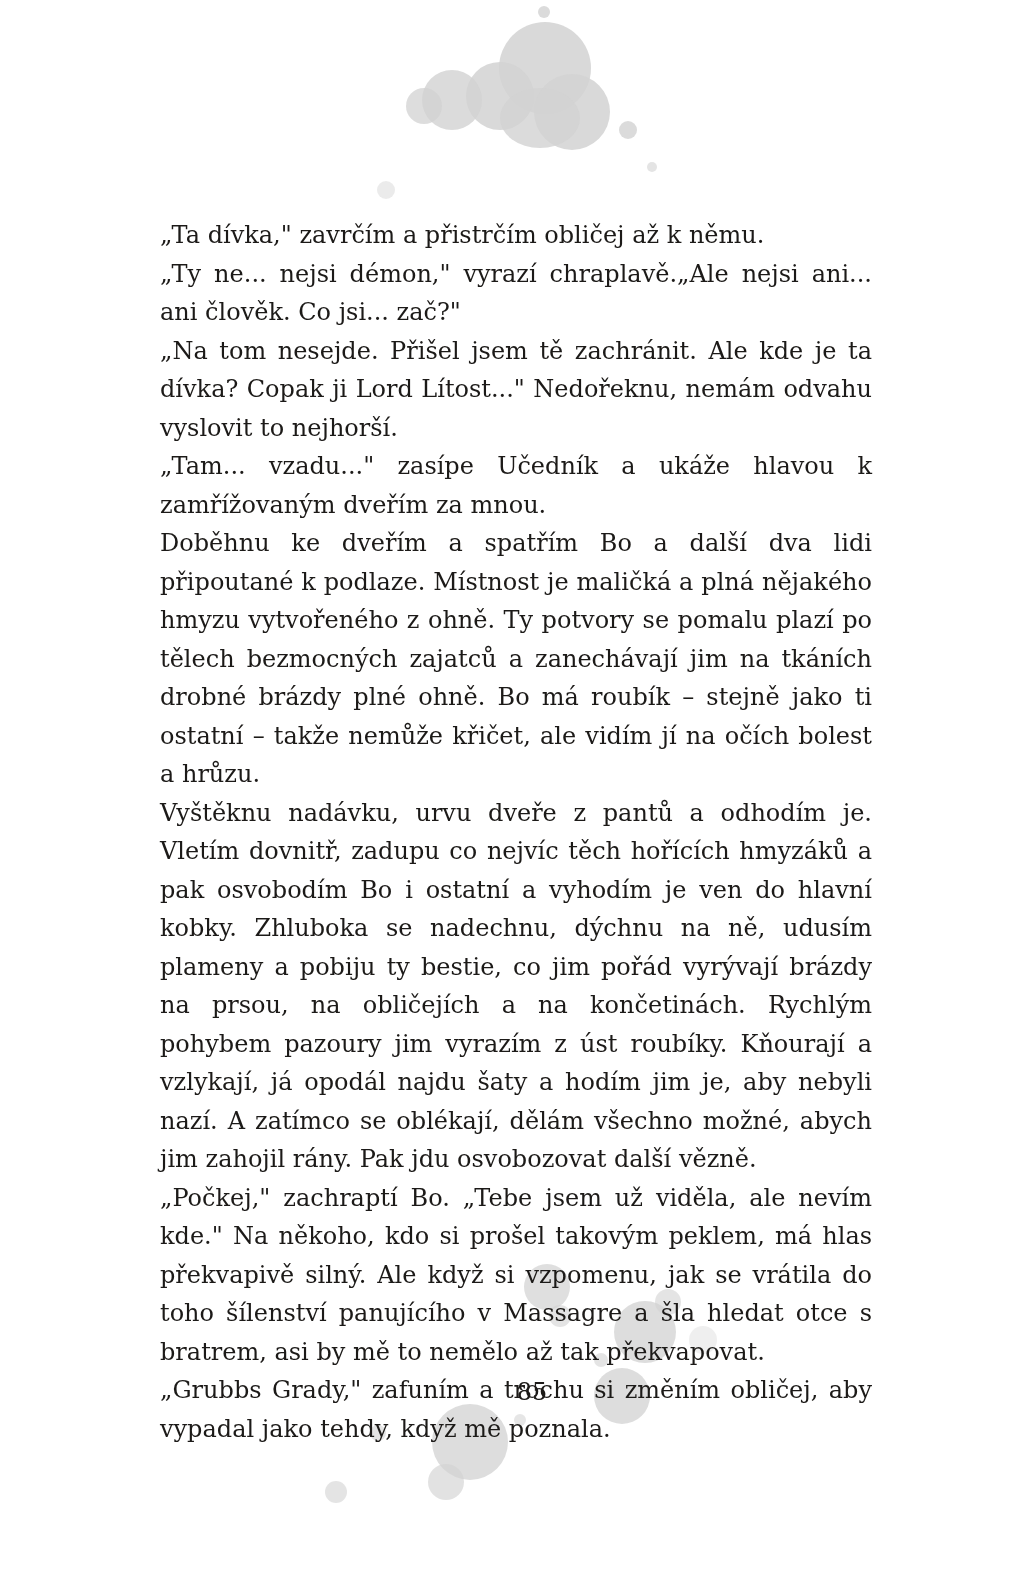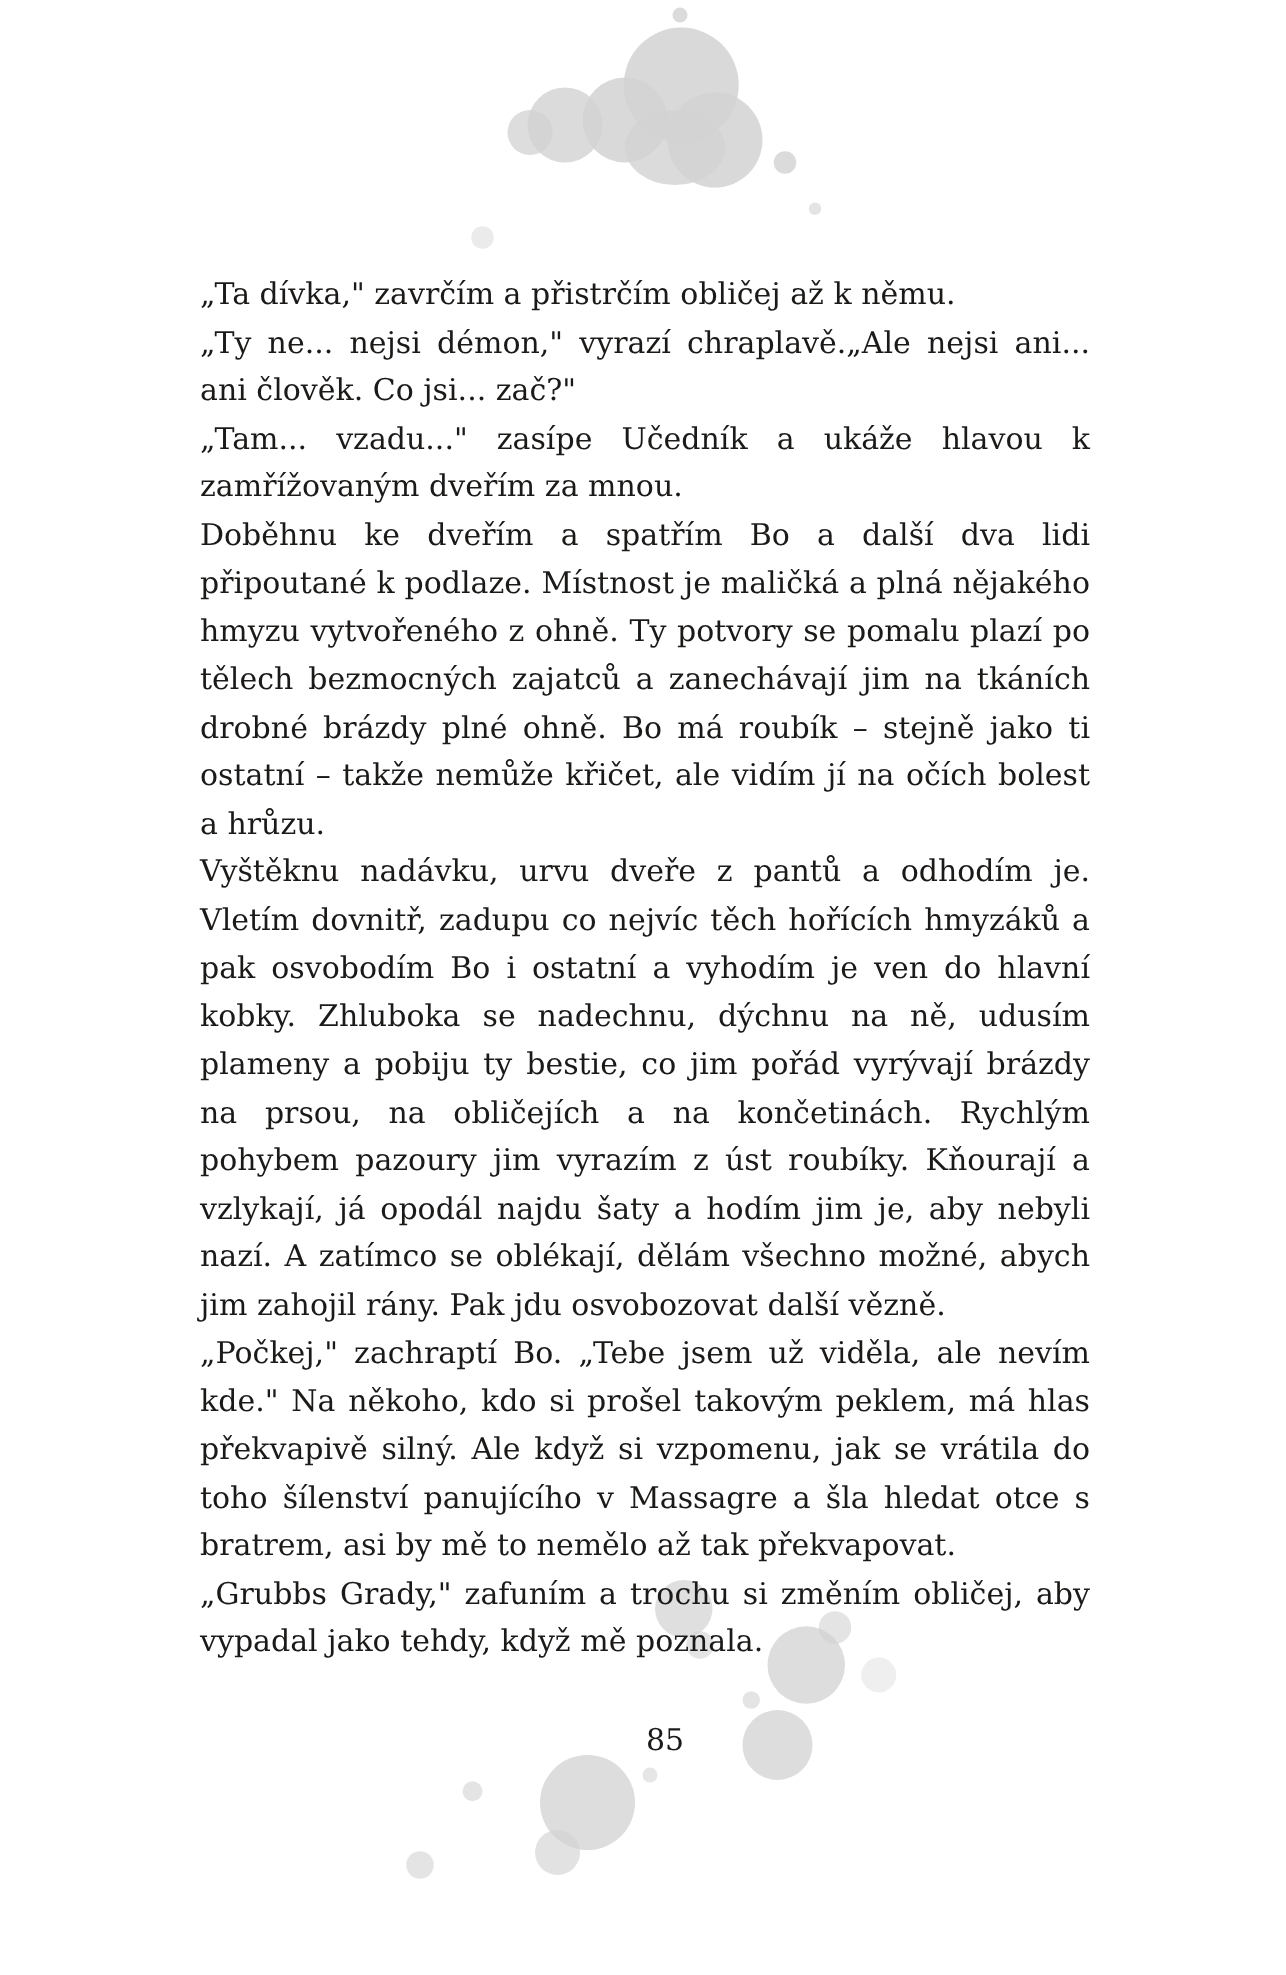--- a/index.html
+++ b/index.html
@@ -80,20 +80,21 @@
       <circle cx="446" cy="1482" r="18" fill-opacity="0.65"></circle>
       <circle cx="520" cy="1420" r="6" fill-opacity="0.55"></circle>
       <circle cx="378" cy="1433" r="8" fill-opacity="0.6"></circle>
       <circle cx="336" cy="1492" r="11" fill-opacity="0.6"></circle>
     </g>
   </svg>
 
   <main class="text-block">
     <p>„Ta dívka," zavrčím a přistrčím obličej až k němu.</p>
     <p>„Ty ne... nejsi démon," vyrazí chraplavě.„Ale nejsi ani... ani člověk. Co jsi... zač?"</p>
+    <p>„Na tom nesejde. Přišel jsem tě zachránit. Ale kde je ta dívka? Copak ji Lord Lítost..." Nedořeknu, nemám odvahu vyslovit to nejhorší.</p>
     <p>„Tam... vzadu..." zasípe Učedník a ukáže hlavou k zamřížovaným dveřím za mnou.</p>
     <p>Doběhnu ke dveřím a spatřím Bo a další dva lidi připoutané k podlaze. Místnost je maličká a plná nějakého hmyzu vytvořeného z ohně. Ty potvory se pomalu plazí po tělech bezmocných zajatců a zanechávají jim na tkáních drobné brázdy plné ohně. Bo má roubík – stejně jako ti ostatní – takže nemůže křičet, ale vidím jí na očích bolest a hrůzu.</p>
     <p>Vyštěknu nadávku, urvu dveře z pantů a odhodím je. Vletím dovnitř, zadupu co nejvíc těch hořících hmyzáků a pak osvobodím Bo i ostatní a vyhodím je ven do hlavní kobky. Zhluboka se nadechnu, dýchnu na ně, udusím plameny a pobiju ty bestie, co jim pořád vyrývají brázdy na prsou, na obličejích a na končetinách. Rychlým pohybem pazoury jim vyrazím z úst roubíky. Kňourají a vzlykají, já opodál najdu šaty a hodím jim je, aby nebyli nazí. A zatímco se oblékají, dělám všechno možné, abych jim zahojil rány. Pak jdu osvobozovat další vězně.</p>
     <p>„Počkej," zachraptí Bo. „Tebe jsem už viděla, ale nevím kde." Na někoho, kdo si prošel takovým peklem, má hlas překvapivě silný. Ale když si vzpomenu, jak se vrátila do toho šílenství panujícího v Massagre a šla hledat otce s bratrem, asi by mě to nemělo až tak překvapovat.</p>
     <p>„Grubbs Grady," zafuním a trochu si změním obličej, aby vypadal jako tehdy, když mě poznala.</p>
   </main>
 
   <div class="page-number">85</div>
 
 </div>

